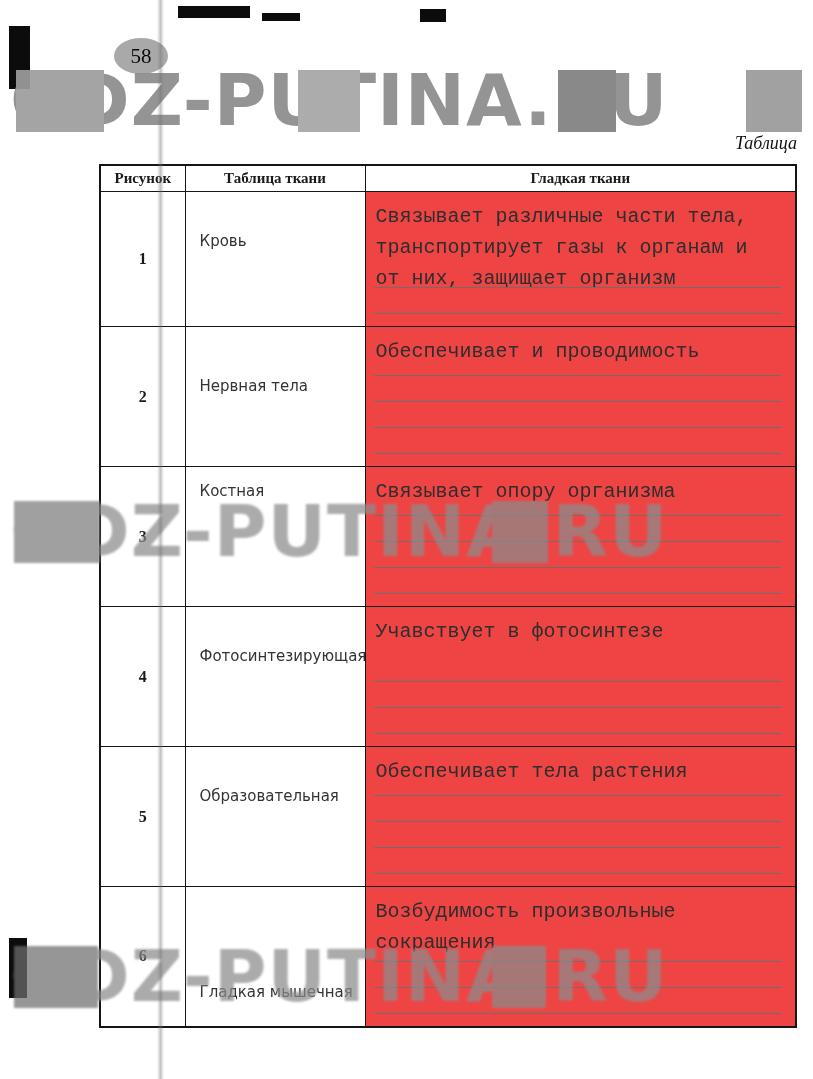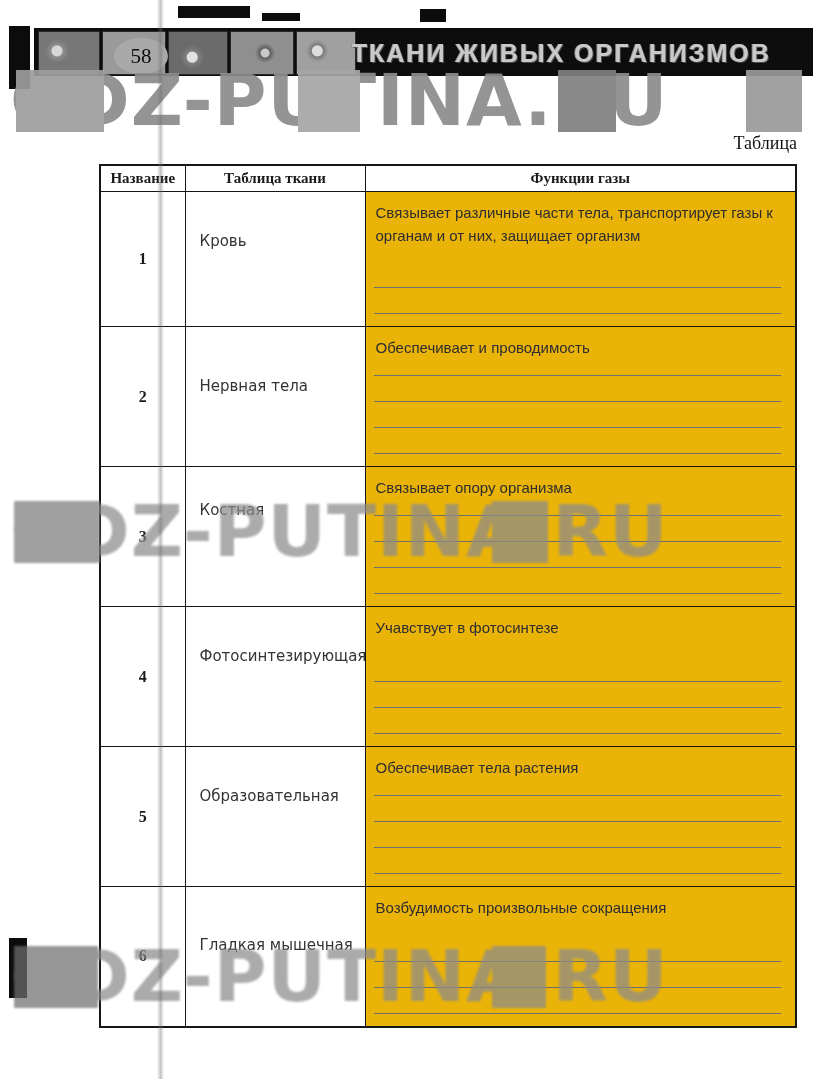--- a/index.html
+++ b/index.html
@@ -48,21 +48,21 @@
   .wm-top .b2{left:288px;width:62px;background:#a6a6a6;}
   .wm-top .b3{left:548px;width:58px;background:#7f7f7f;}
   .wm-top .b4{left:736px;width:56px;background:#9a9a9a;}
   .wm-mid .b1{left:4px;width:86px;background:#7c7c7c;}
   .wm-mid .b2{left:482px;width:56px;background:#8b8b8b;}
   .wm-bot .b1{left:4px;width:84px;background:#6f6f6f;}
   .wm-bot .b2{left:482px;width:54px;background:#8b8b8b;}
   
   .caption{
     position:absolute;right:16px;top:133px;
-    font-family:"Liberation Serif",serif;font-size:18px;color:#111;
+    font-family:"Liberation Serif",serif;font-style:italic;font-size:18px;color:#111;
     z-index:5;
   }
   
   table.main{
     position:absolute;left:99px;top:164px;width:696px;
     border-collapse:collapse;table-layout:fixed;z-index:10;background:transparent;
   }
   table.main th, table.main td{border:1px solid #161616;}
   table.main{border:2px solid #161616;}
   th{
@@ -73,47 +73,39 @@
   td.num{
     text-align:center;vertical-align:middle;
     font-family:"Liberation Serif",serif;font-weight:bold;font-size:16px;background:#fff;
   }
   td.name{
     vertical-align:top;padding:40px 8px 0 14px;
     font-family:"DejaVu Sans",sans-serif;font-size:15px;color:#333;background:#fff;
   }
   td.func{
     position:relative;vertical-align:top;padding:9px 12px 0 10px;
-    font-family:Liberation Sans, sans-serif;font-size:15px;line-height:1.55;color:#2e2e2e;background:#eab308;
+    font-family:Liberation Mono, monospace;font-size:20px;line-height:1.55;color:#2e2e2e;background:#ef4444;
   }
   .rules{
     position:absolute;left:8px;right:14px;bottom:12px;
     display:flex;flex-direction:column;gap:25px;
   }
   .rules i{display:block;height:0;border-bottom:1px solid #6e6e6e;}
 </style>
 </head>
 <body>
 
 <div class="page">
 
   <div class="speck" style="left:178px;top:6px;width:72px;height:12px;"></div>
   <div class="speck" style="left:262px;top:13px;width:38px;height:8px;"></div>
   <div class="speck" style="left:420px;top:9px;width:26px;height:13px;"></div>
   <div class="speck" style="left:9px;top:26px;width:21px;height:63px;"></div>
   <div class="speck" style="left:9px;top:938px;width:18px;height:60px;"></div>
 
-  <div class="banner">
-    <div class="photo" style="left:4px;width:60px;background:radial-gradient(circle at 30% 45%,#d8d8d8 5px,#8d8d8d 6px,#777 12px),#8a8a8a;"></div>
-    <div class="photo" style="left:68px;width:62px;background:radial-gradient(circle at 60% 40%,#cfcfcf 4px,#6f6f6f 5px,#9a9a9a 11px),#7d7d7d;"></div>
-    <div class="photo" style="left:134px;width:58px;background:radial-gradient(circle at 40% 60%,#e2e2e2 5px,#808080 6px,#6b6b6b 12px),#939393;"></div>
-    <div class="photo" style="left:196px;width:62px;background:radial-gradient(circle at 55% 50%,#c9c9c9 4px,#5f5f5f 5px,#8f8f8f 10px),#6f6f6f;"></div>
-    <div class="photo" style="left:262px;width:58px;background:radial-gradient(circle at 35% 45%,#dcdcdc 5px,#7a7a7a 6px,#a0a0a0 11px),#888;"></div>
-    <div class="banner-title">ТКАНИ ЖИВЫХ ОРГАНИЗМОВ</div>
-  </div>
 
   <div class="page-badge">
     <span>58</span>
   </div>
 
   <div class="watermark wm-top">
     <span>GDZ-PUTINA.RU</span>
     <i class="b1"></i>
     <i class="b2"></i>
     <i class="b3"></i>
@@ -123,23 +115,23 @@
   <div class="caption">Таблица</div>
 
   <table class="main">
     <colgroup>
         <col style="width:85px">
         <col style="width:180px">
         <col style="width:431px">
       </colgroup>
     <thead>
       <tr class="hdr">
-        <th>Название</th>
+        <th>Рисунок</th>
         <th>Таблица ткани</th>
-        <th>Функции газы</th>
+        <th>Гладкая ткани</th>
       </tr>
     </thead>
     <tbody>
       <tr style="height:135px;">
         <td class="num">1</td>
         <td class="name">Кровь</td>
         <td class="func">
           <span>Связывает различные части тела, транспортирует газы к органам и от них, защищает организм</span>
           <span class="rules">
               <i></i>
@@ -155,21 +147,21 @@
           <span class="rules">
               <i></i>
               <i></i>
               <i></i>
               <i></i>
             </span>
         </td>
       </tr>
       <tr style="height:140px;">
         <td class="num">3</td>
-        <td class="name" style="padding-top:34px;">Костная</td>
+        <td class="name" style="padding-top:15px;">Костная</td>
         <td class="func">
           <span>Связывает опору организма</span>
           <span class="rules">
               <i></i>
               <i></i>
               <i></i>
               <i></i>
             </span>
         </td>
       </tr>
@@ -193,21 +185,21 @@
           <span class="rules">
               <i></i>
               <i></i>
               <i></i>
               <i></i>
             </span>
         </td>
       </tr>
       <tr style="height:140px;">
         <td class="num">6</td>
-        <td class="name" style="padding-top:49px;">Гладкая мышечная</td>
+        <td class="name" style="padding-top:96px;">Гладкая мышечная</td>
         <td class="func">
           <span>Возбудимость произвольные сокращения</span>
           <span class="rules">
               <i></i>
               <i></i>
               <i></i>
             </span>
         </td>
       </tr>
     </tbody>

